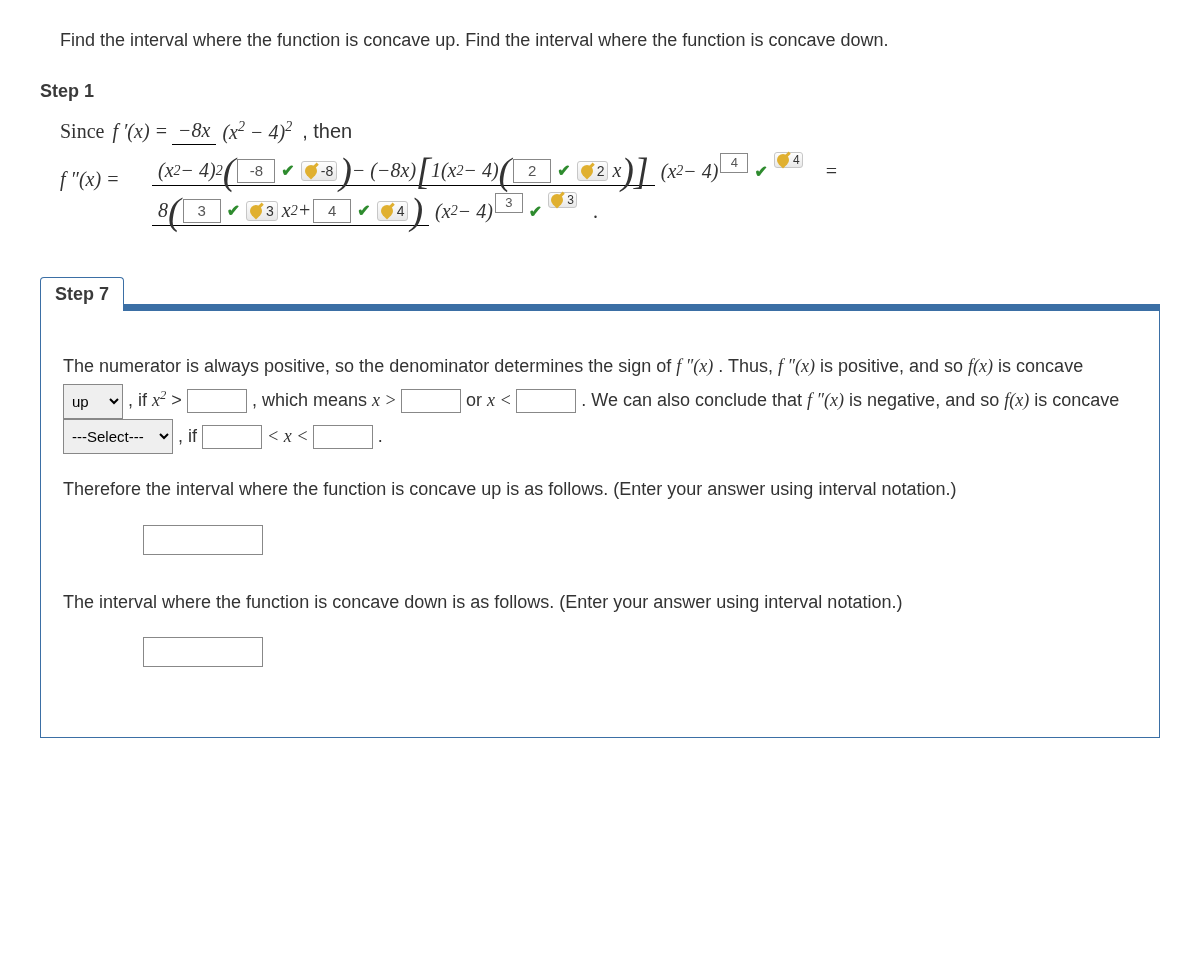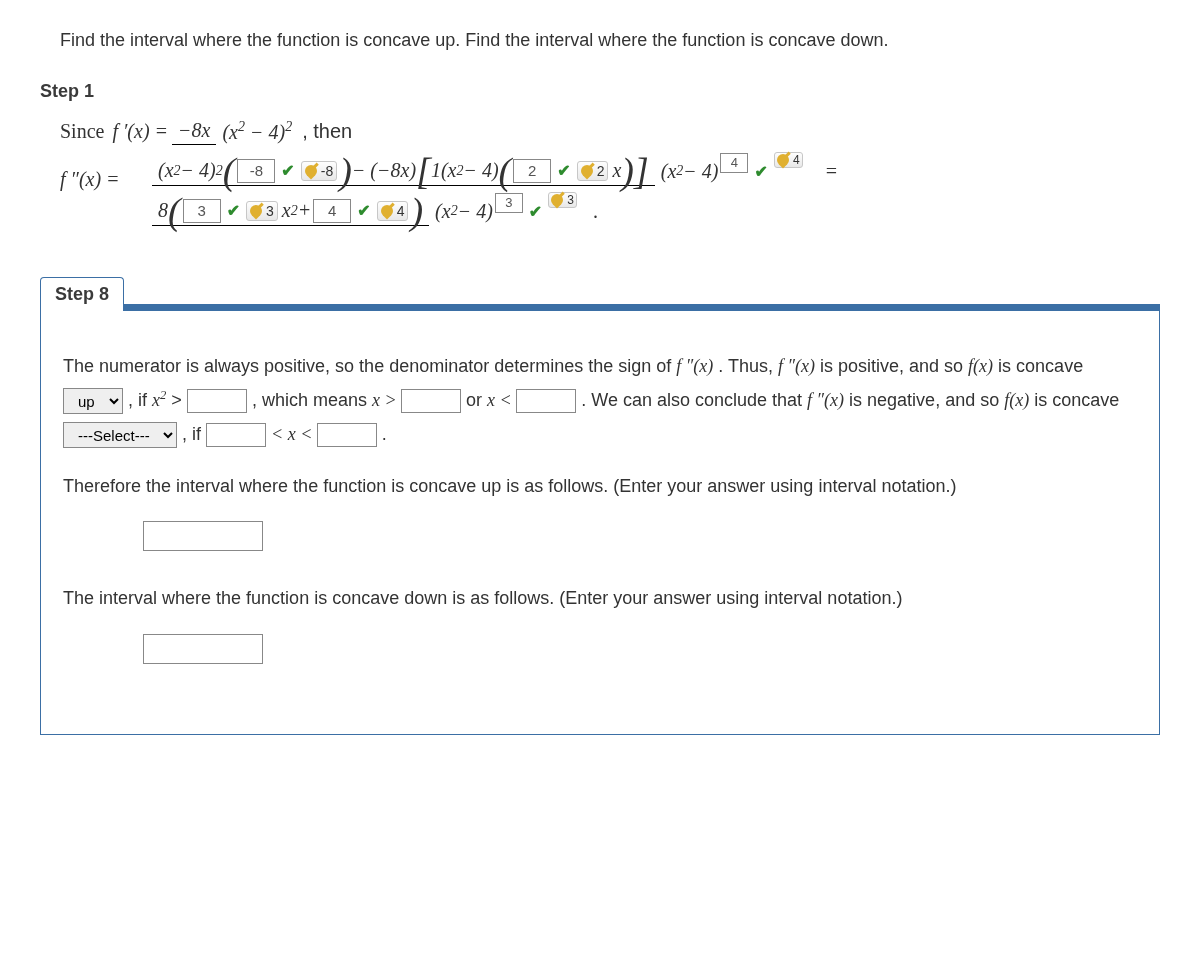--- a/index.html
+++ b/index.html
@@ -164,24 +164,24 @@
     border: 1px solid #888;
     height: 22px;
     width: 50px;
     vertical-align: middle;
     font-size: 15px;
     padding: 0 4px;
     font-family: Arial, sans-serif;
   }
   .inline-input.wide { width: 110px; height: 28px; }
   select.inline-input {
-    height: 26px;
+    height: 35px;
     width: auto;
     min-width: 60px;
-    padding: 0 10px;
+    padding: 0 4px;
   }
   select.inline-select-wide { min-width: 110px; }
   .ital { font-style: italic; font-family: 'Times New Roman', serif; }
   .answer-block { margin: 14px 0 30px 80px; }
 </style>
 </head>
 <body>
 
 <div class="question-text">Find the interval where the function is concave up. Find the interval where the function is concave down.</div>
 
@@ -282,21 +282,21 @@
               <span>3</span>
             </span></span>
       </span>
     </span>
     <span class="period">.</span>
   </div>
 
 </div>
 
 <div class="step2-header">
-  <div class="step2-tab">Step 8</div>
+  <div class="step2-tab">Step 7</div>
   <div class="step2-bar"></div>
 </div>
 <div class="step2-box">
 
   <p>
     <span>The numerator is always positive, so the denominator determines the sign of </span>
     <span class="ital">f ″(x)</span>
     <span>.  Thus, </span>
     <span class="ital">f ″(x)</span>
     <span>  is positive, and so  </span>

